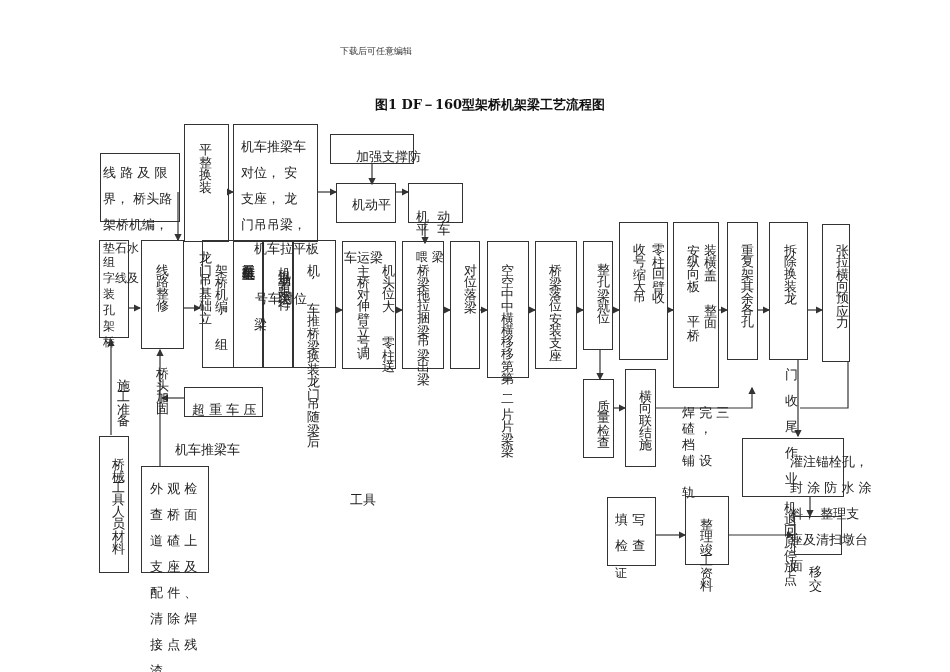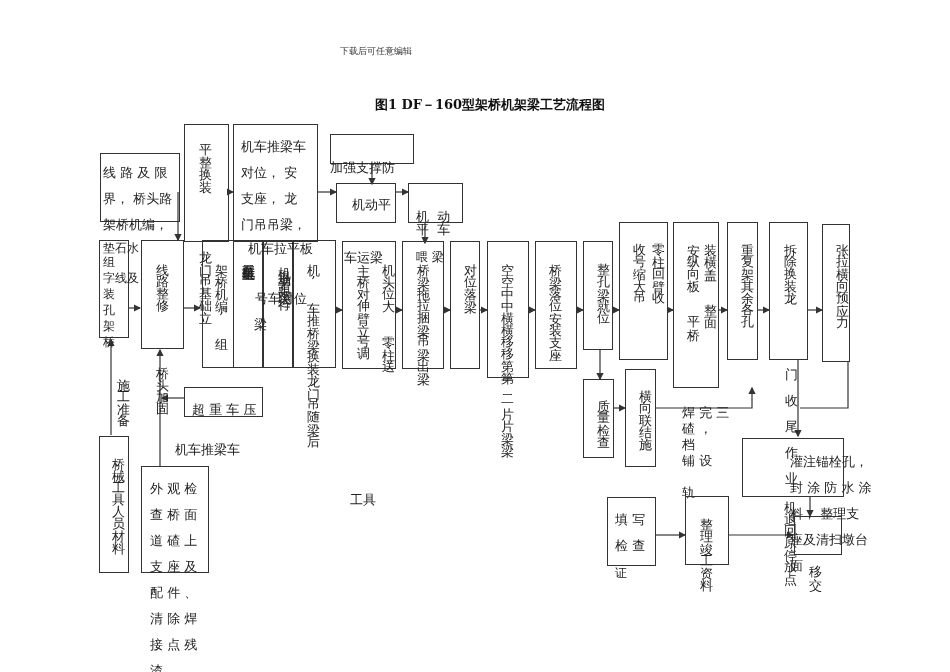--- a/index.html
+++ b/index.html
@@ -103,35 +103,35 @@
 <div class="t" style="left:241px;top:134px;">机车推梁车
 对位， 安
 支座， 龙
 门吊吊梁，</div>
 
 <div class="box" style="left:202px;top:240px;width:32px;height:128px;"></div>
 <div class="v" style="left:208px;top:253px;">架桥机编,组</div>
 
 <div class="box" style="left:233px;top:240px;width:30px;height:128px;"></div>
 <div class="box" style="left:263px;top:240px;width:30px;height:128px;"></div>
-<div class="t" style="left:248px;top:240px;font-size:13px;line-height:18px;">机车拉平板</div>
+<div class="t" style="left:254px;top:240px;font-size:13px;line-height:18px;">机车拉平板</div>
 <div class="v vt" style="left:240px;top:256px;line-height:17px;letter-spacing:0;">主车机二运装行至</div>
 <div class="v" style="left:271px;top:256px;letter-spacing:4px;">机退动平车跟踪运行</div>
 <div class="t" style="left:255px;top:290px;font-size:13px;line-height:18px;text-align:right;">号车对位</div>
 <div class="t" style="left:254px;top:316px;font-size:13px;line-height:18px;">梁</div>
 
 <div class="box" style="left:184px;top:387px;width:79px;height:30px;"></div>
 <div class="t" style="left:192px;top:397px;">超 重 车 压</div>
 <div class="t" style="left:175px;top:437px;">机车推梁车</div>
 
 <div class="box" style="left:293px;top:240px;width:43px;height:128px;"></div>
 <div class="v" style="left:300px;top:253px;">机,车推桥梁换装龙门吊随梁后</div>
 
 <div class="box" style="left:330px;top:134px;width:84px;height:30px;"></div>
-<div class="t" style="left:330px;top:144px;margin-top:11px;">加强支撑防</div>
+<div class="t" style="left:356px;top:144px;">加强支撑防</div>
 
 <div class="box" style="left:336px;top:183px;width:60px;height:40px;"></div>
 <div class="t" style="left:352px;top:192px;">机动平</div>
 <div class="t" style="left:344px;top:217px;margin-top:28px;">车运梁</div>
 
 <div class="box" style="left:408px;top:183px;width:55px;height:40px;"></div>
 <div class="t" style="left:416px;top:182px;margin-top:22px;">机  动</div>
 <div class="t" style="left:416px;top:217px;">平  车</div>
 <div class="t" style="left:416px;top:244px;font-size:12px;">喂 梁</div>
 

